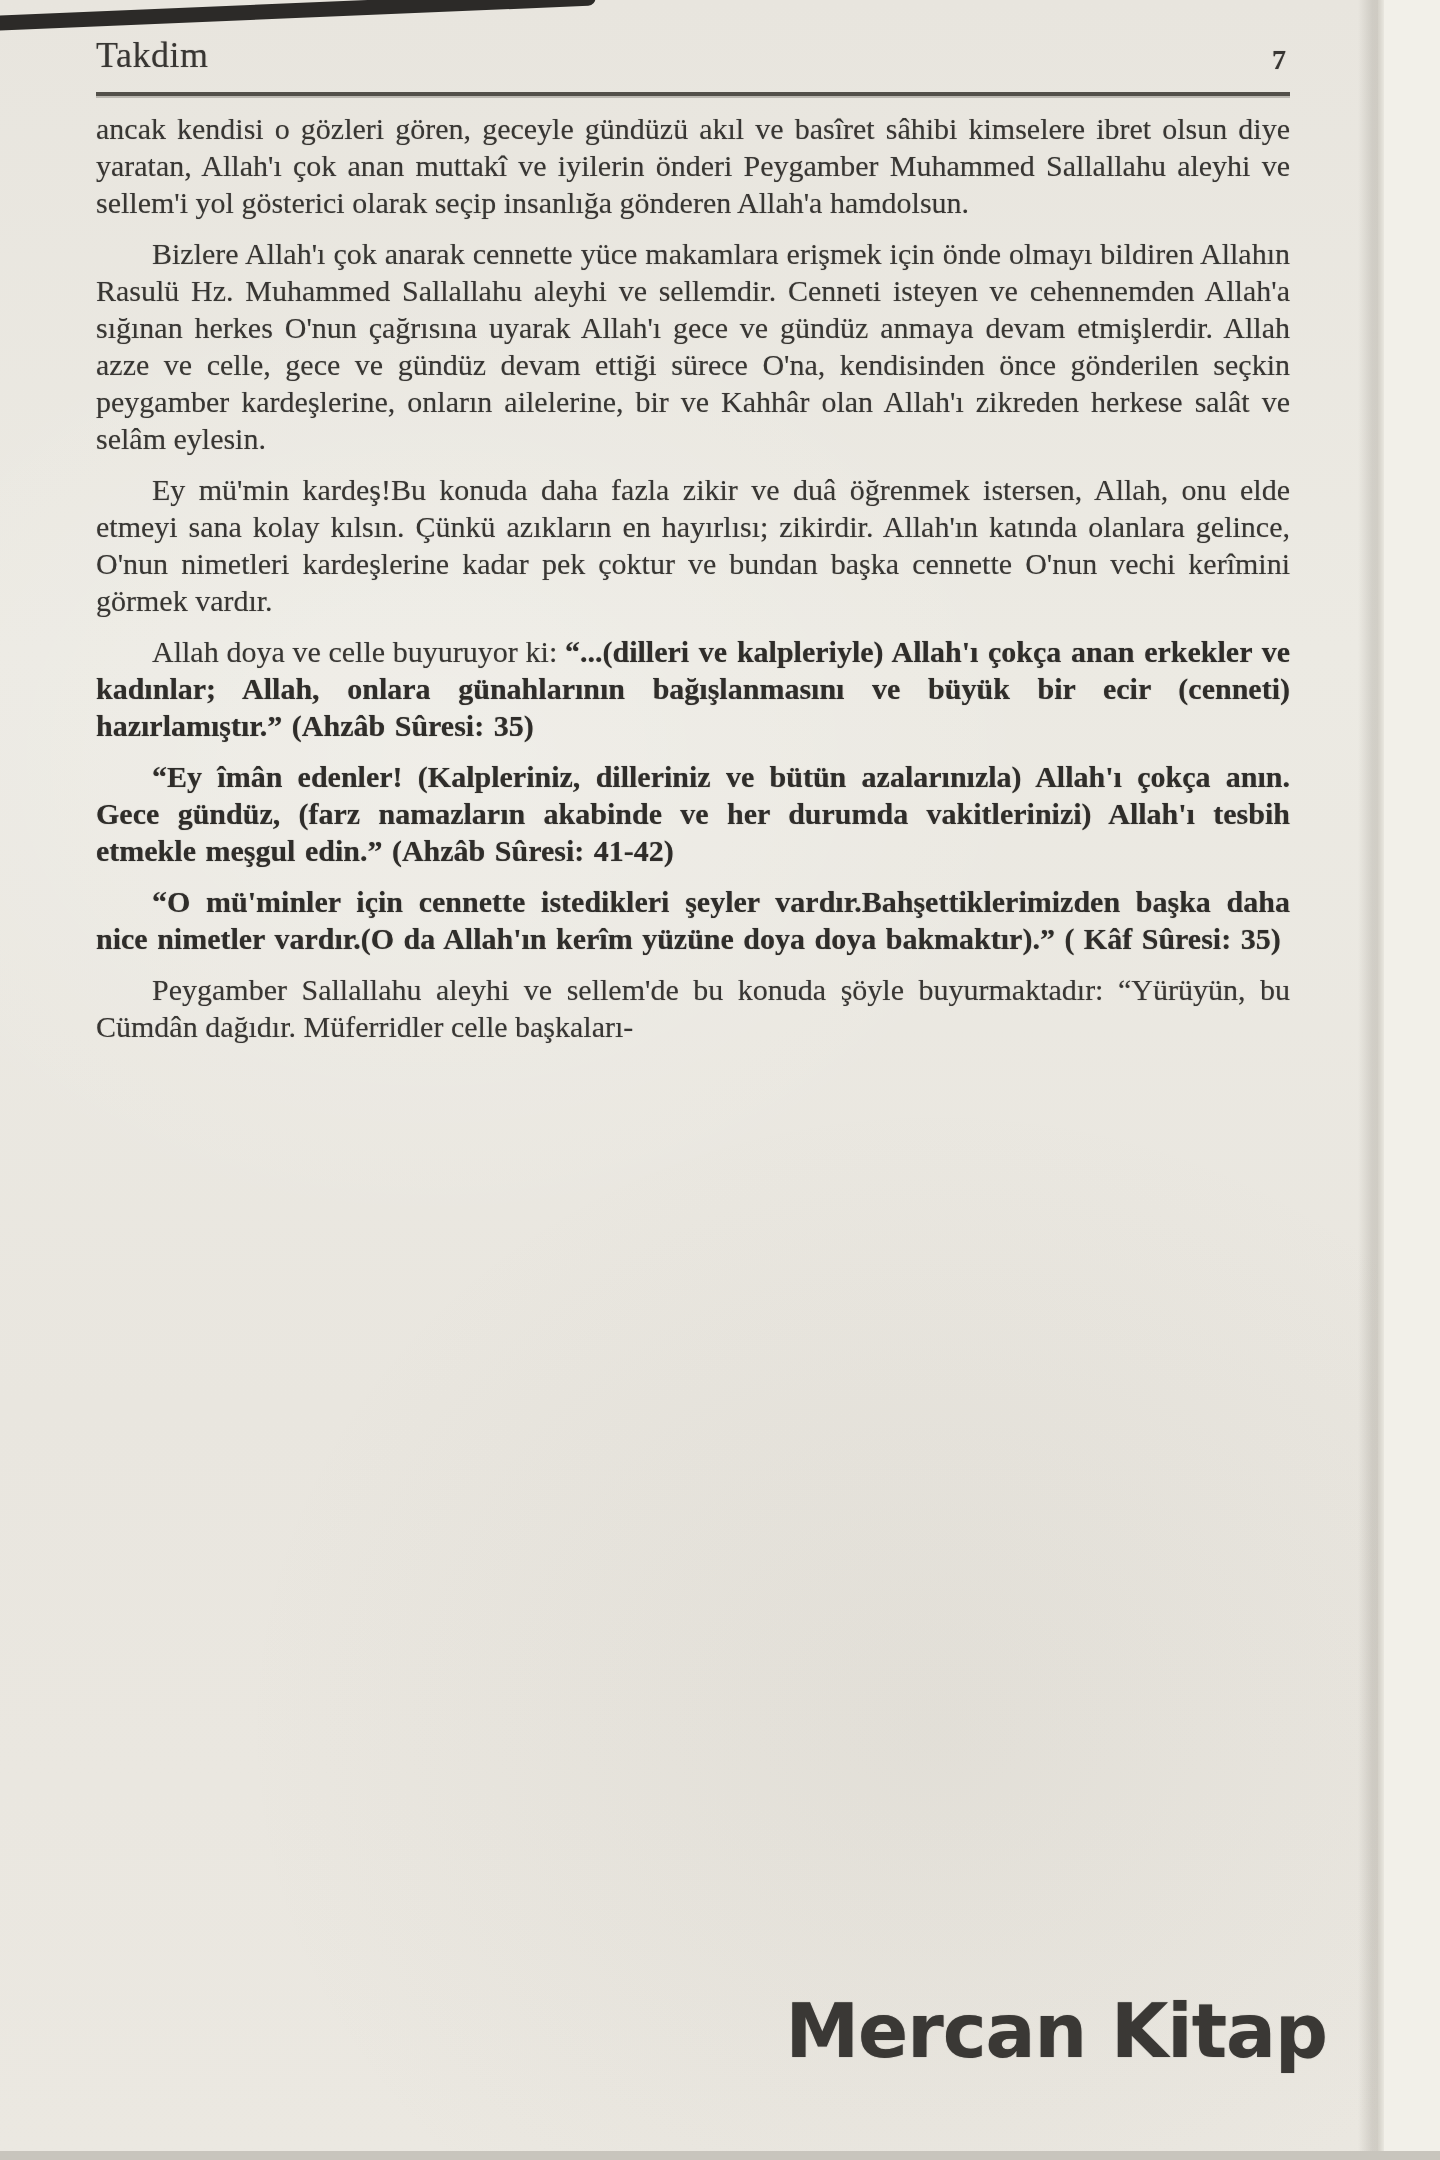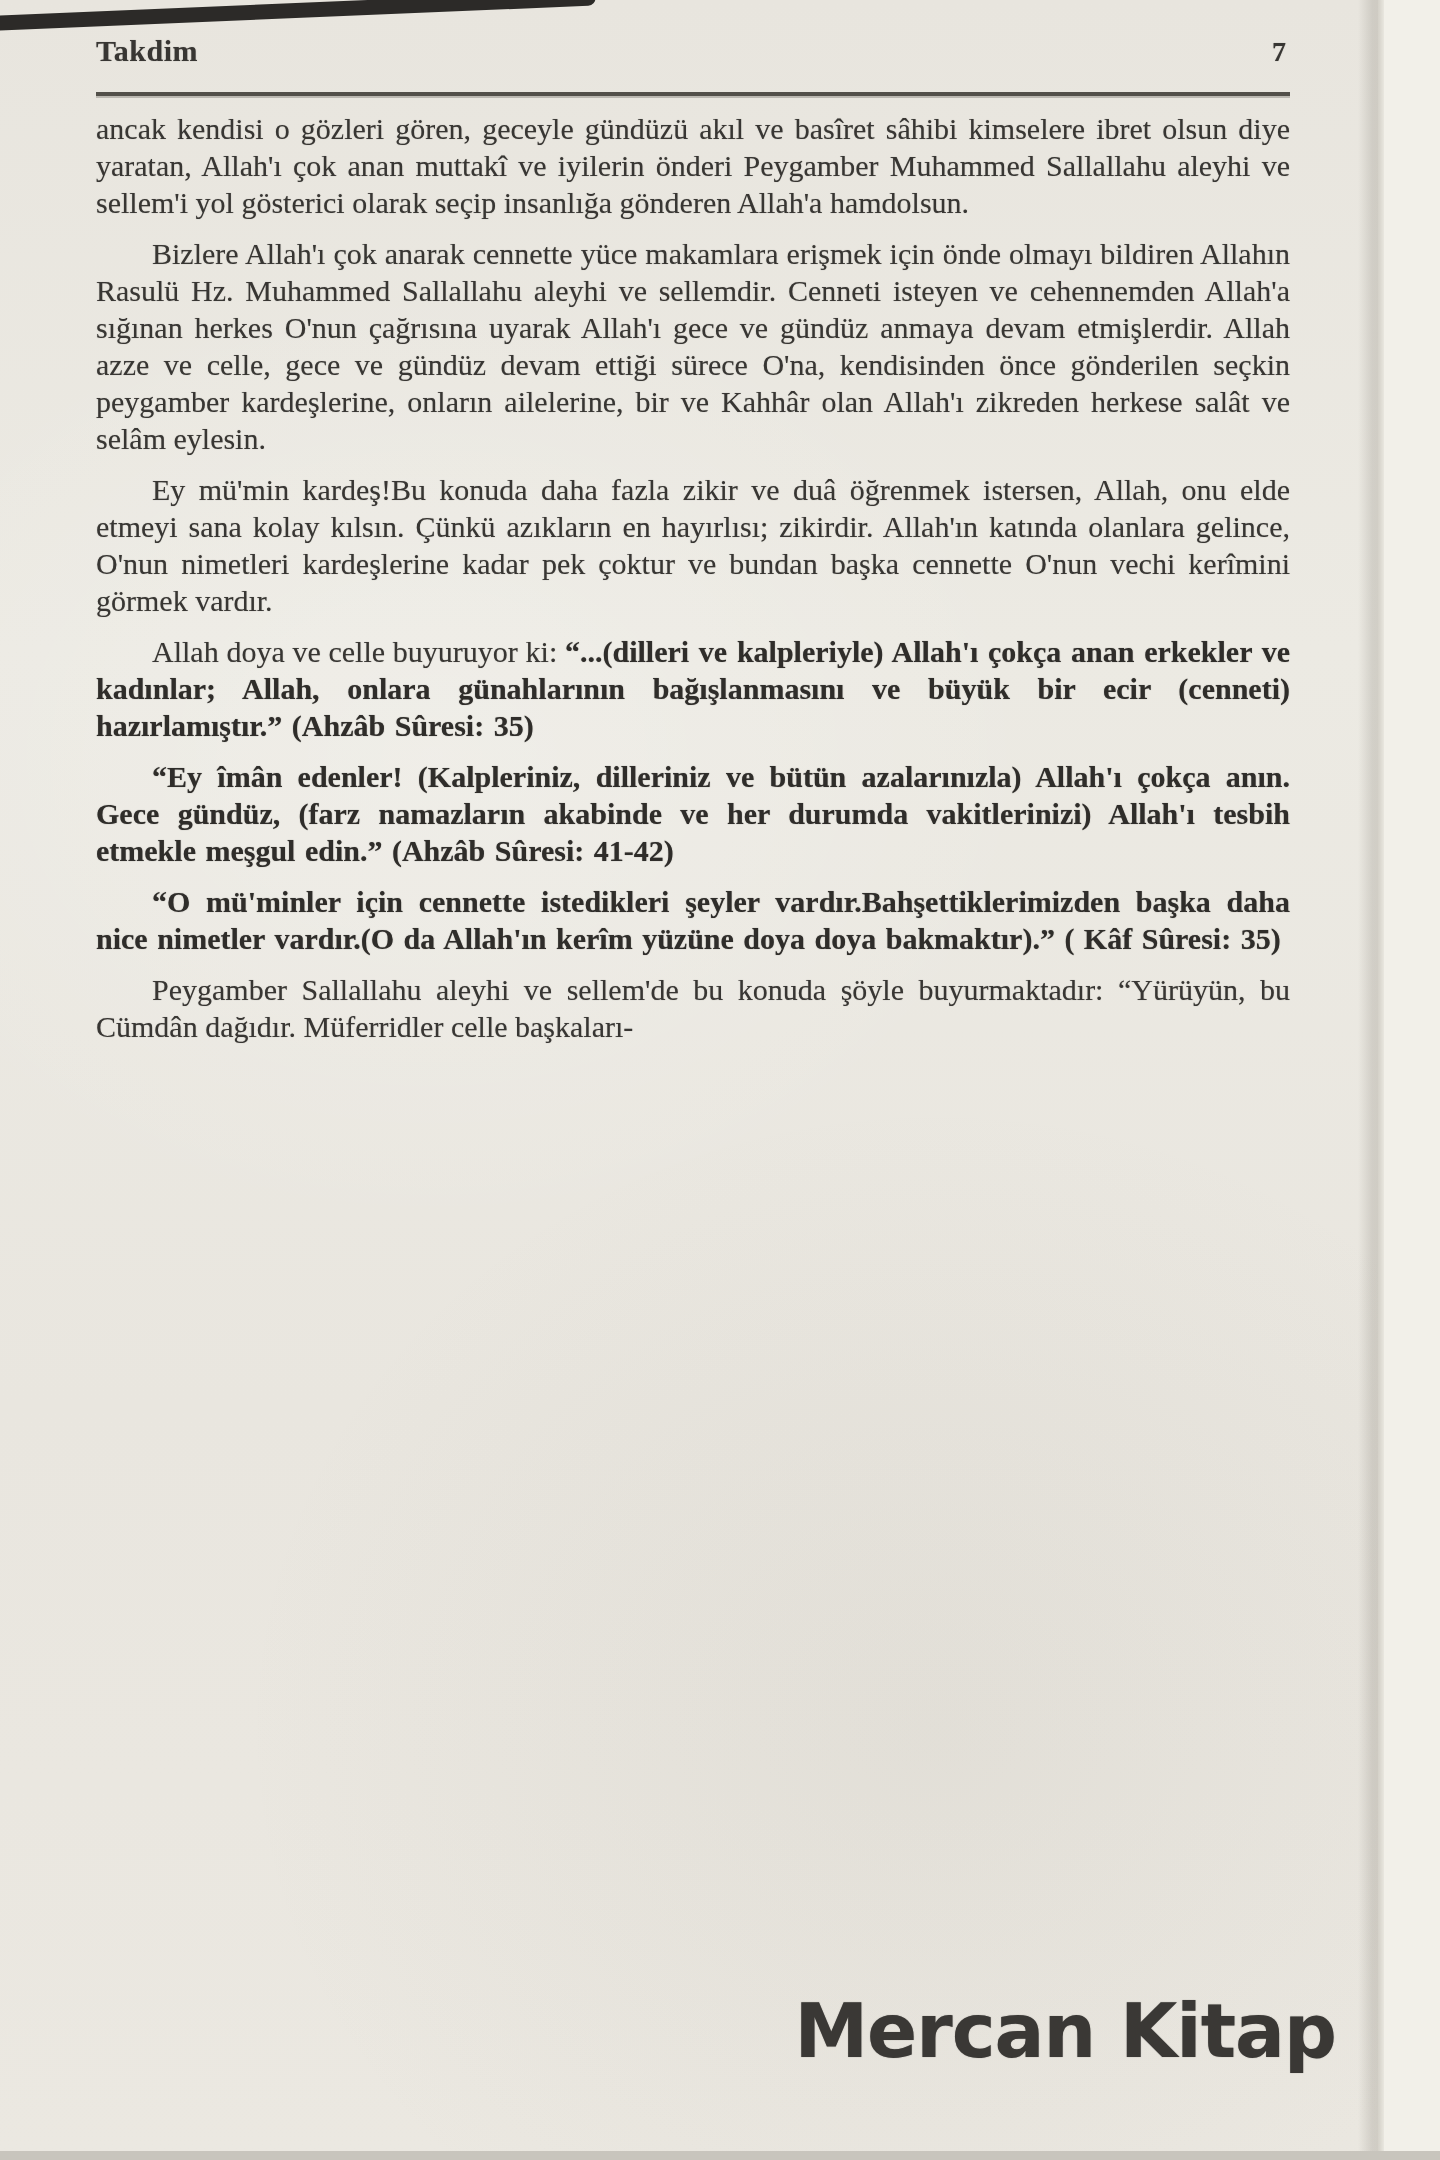--- a/index.html
+++ b/index.html
@@ -56,22 +56,22 @@
   .header-row {
     position: absolute;
     top: 34px;
     left: 96px;
     right: 150px;
     display: flex;
     justify-content: space-between;
     align-items: flex-end;
   }
   .page-title {
-    font-size: 30px;
-    font-weight: bold;
+    font-size: 36px;
+    font-weight: normal;
     letter-spacing: 0.5px;
     text-shadow: 0 0 1px rgba(56,54,51,0.45);
   }
   .page-number {
     font-size: 28px;
     font-weight: bold;
     margin-right: 4px;
     text-shadow: 0 0 1px rgba(56,54,51,0.45);
   }
   .header-rule {
@@ -103,21 +103,21 @@
   .body-text p.bold,
   .body-text b {
     font-weight: bold;
     color: #2f2d2a;
     text-shadow: 0 0 1px rgba(47,45,42,0.55);
     word-spacing: 2px;
   }
 
   .publisher {
     position: absolute;
-    right: 104px;
+    right: 113px;
     top: 1988px;
     font-family: "DejaVu Sans", "Liberation Sans", sans-serif;
     font-weight: bold;
     font-size: 74px;
     letter-spacing: -1px;
     color: #3a3835;
     text-shadow: 0 0 1px rgba(58,56,53,0.5);
   }
 </style>
 </head>

